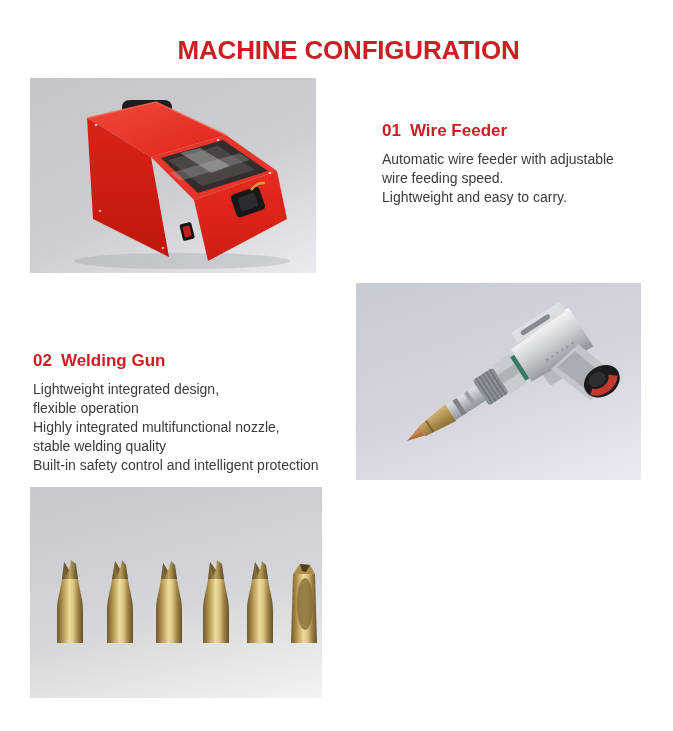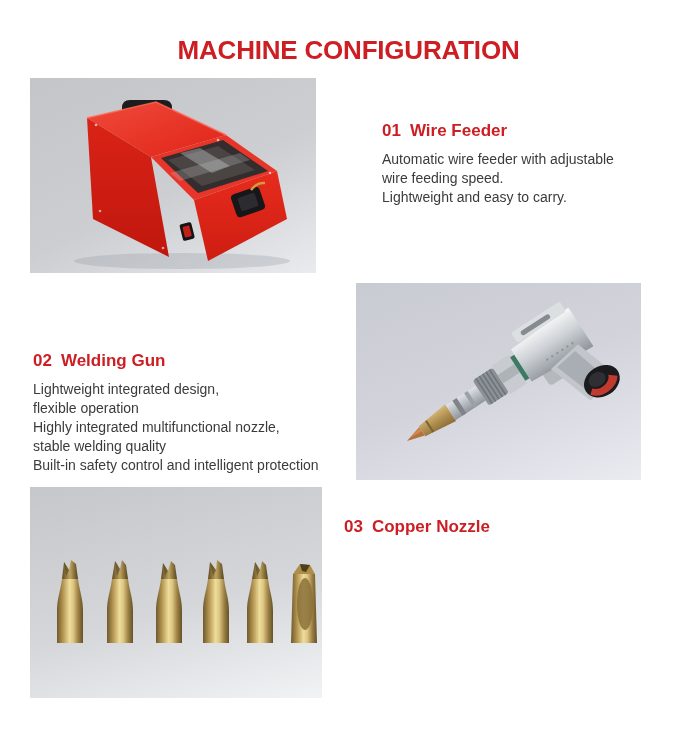--- a/index.html
+++ b/index.html
@@ -205,16 +205,13 @@
         <path d="M-11,80 L-4,70 L6,71 L11,80 Z" fill="#ad8d4b"></path>
         <polygon points="-4,70 6,71 2,78 -2,77" fill="#4f3f1d"></polygon>
         <path d="M-11,80 L11,80 L13,149 L-13,149 Z" fill="url(#gold)"></path>
         <ellipse cx="1" cy="110" rx="8" ry="26" fill="#8a7138" opacity="0.85"></ellipse>
       </g>
     </g>
   </svg>
 </div>
 
 <div class="text-block" id="text3">
-  <h3 class="sec-heading">
-    <span class="sec-num">03</span><span>Copper Nozzle</span>
-  </h3>
 </div>
 
 </body></html>

